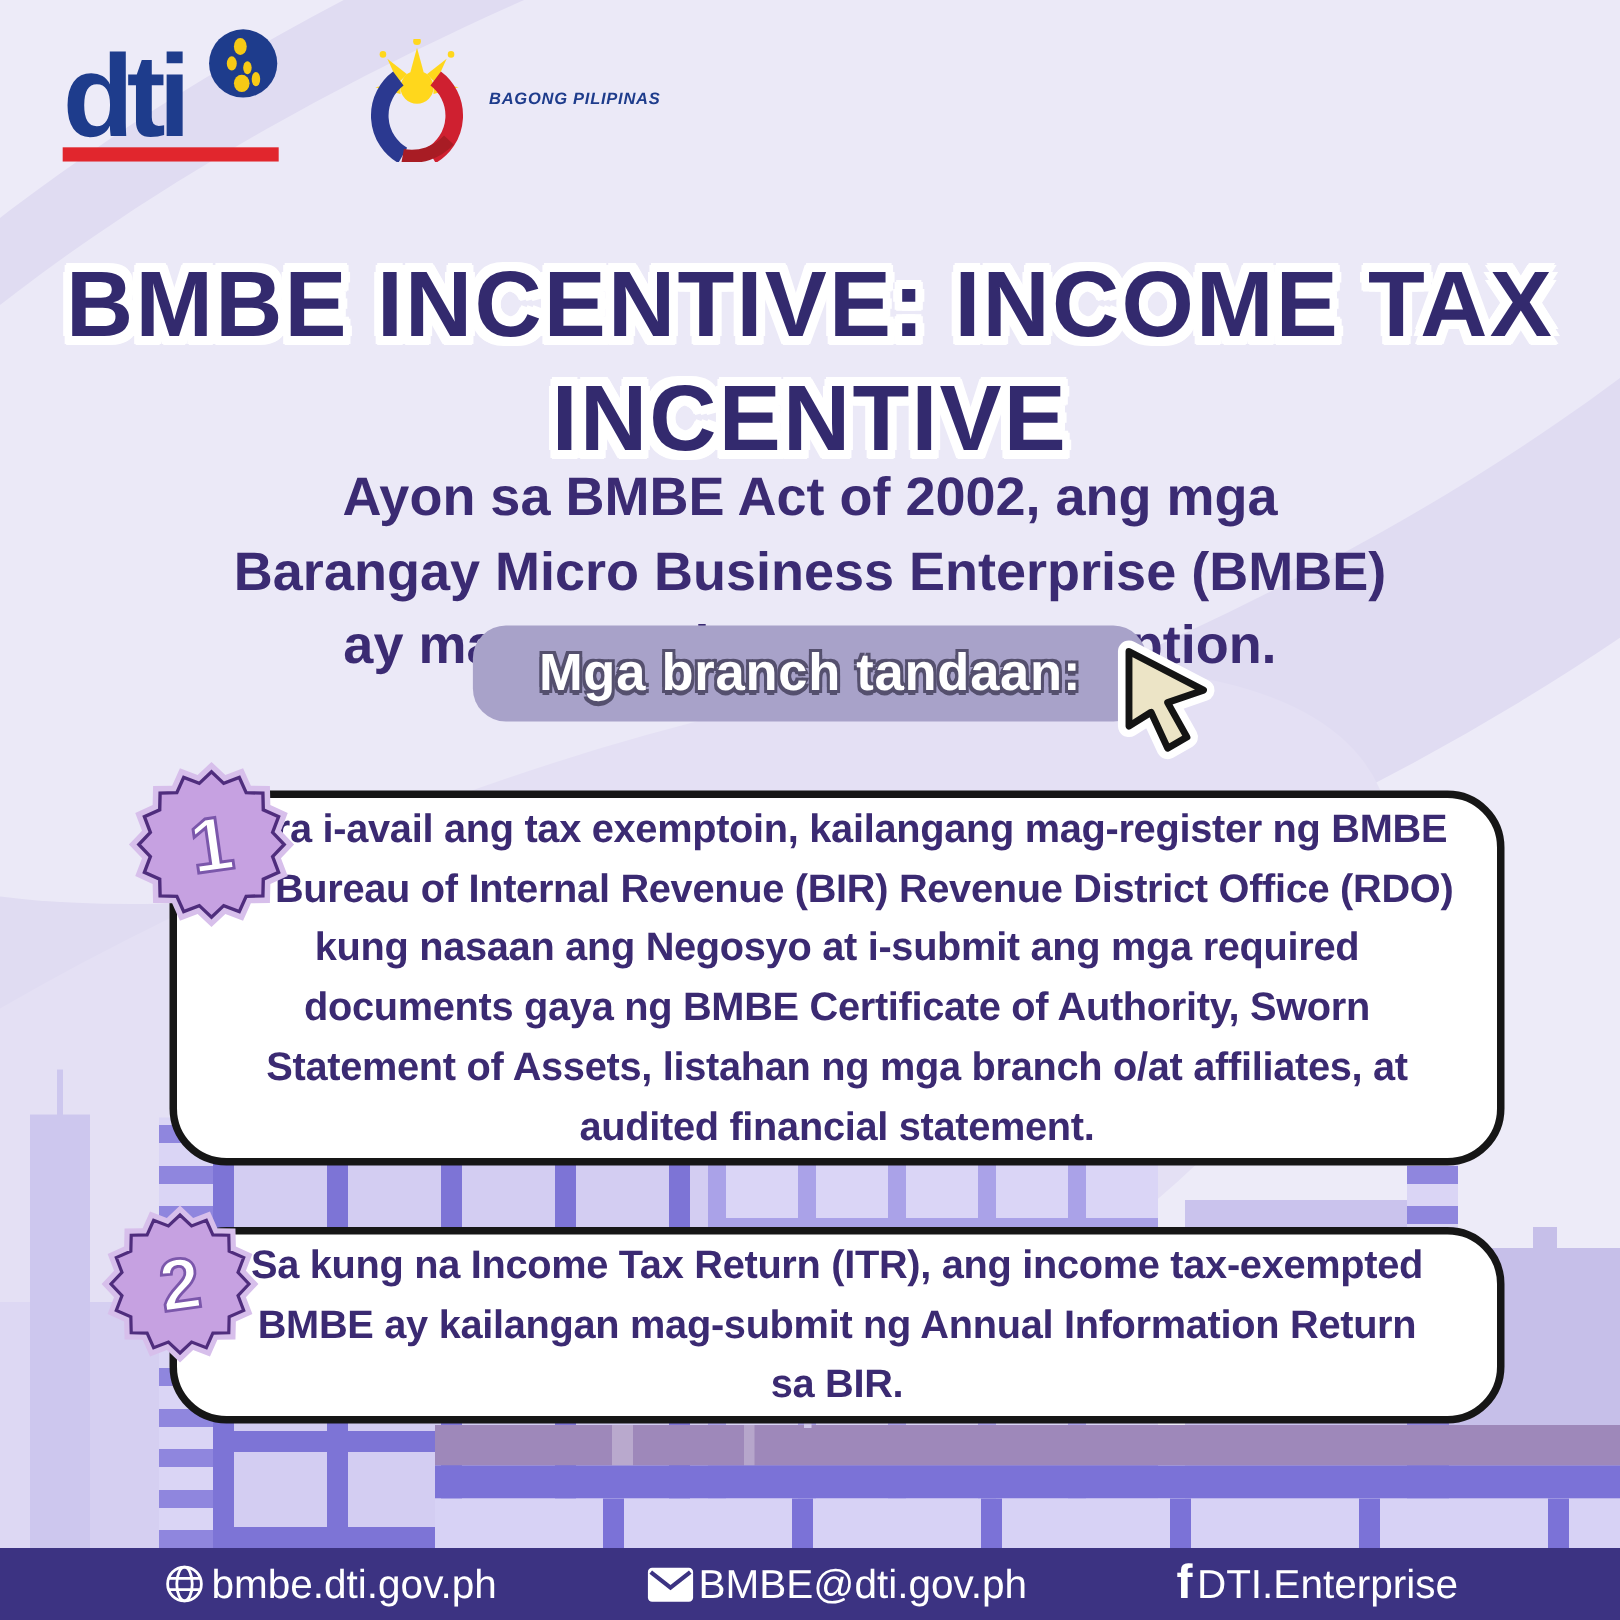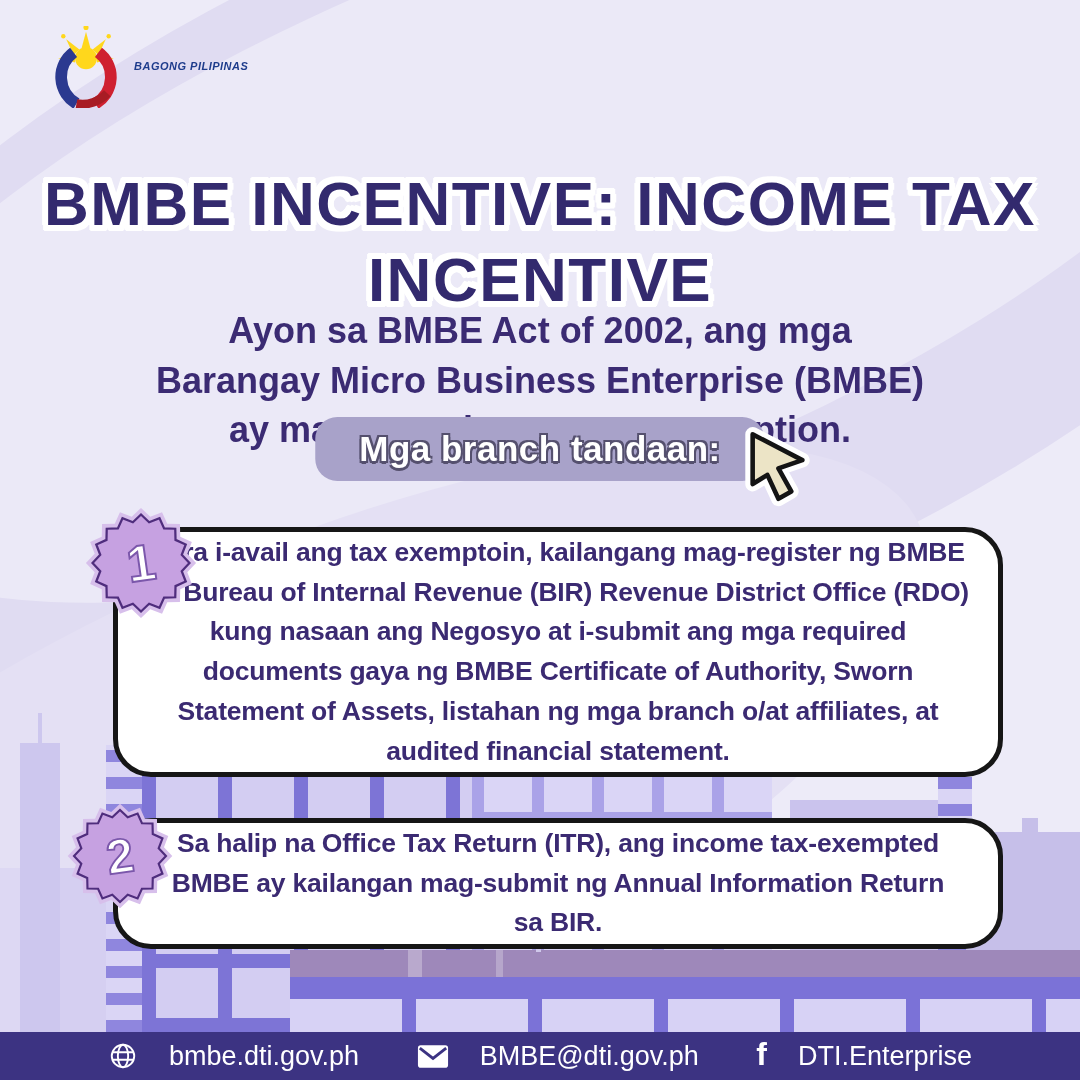--- a/index.html
+++ b/index.html
@@ -69,21 +69,21 @@
     display:flex;align-items:center;justify-content:center;text-align:center;}
   .card p{margin:0;color:#3b2a72;font-weight:bold;font-size:26.5px;line-height:1.5;letter-spacing:-0.2px;}
   .card1{top:527px;height:250px;padding:10px 26px;}
   .card2{top:818px;height:131px;padding:6px 48px;}
   .badge{position:absolute;z-index:6;}
   .badge1{left:82px;top:504px;}
   .badge2{left:64px;top:800px;}
   
   .footer{position:absolute;left:0;right:0;bottom:0;height:48px;background:#3c3382;z-index:10;
     display:flex;align-items:center;justify-content:space-between;padding:0 108px;}
-  .f-item{display:flex;align-items:center;gap:31px;color:#fff;font-size:27px;}
+  .f-item{display:flex;align-items:center;gap:3px;color:#fff;font-size:27px;}
   .fb-f{font-weight:bold;font-size:32px;line-height:1;transform:translateY(-2px);}
 </style>
 </head>
 <body>
 
 <div class="canvas">
 
   <div class="swoosh-a"></div>
   <div class="swoosh-b"></div>
   <div class="swoosh-c"></div>
@@ -105,20 +105,34 @@
   <div class="facade">
     <div class="mauve"></div>
     <div class="streak1"></div>
     <div class="streak2"></div>
     <div class="antenna"></div>
     <div class="purple"></div>
     <div class="windows"></div>
   </div>
 
   <header class="logos">
+    <div>
+      <svg width="180" height="96" viewBox="0 0 190 100">
+        <text x="4" y="76" font-family="Liberation Sans, sans-serif" font-size="82" font-weight="bold" fill="#1e3c8c" letter-spacing="-5">dti</text>
+        <circle cx="131" cy="25" r="24" fill="#1e3c8c"></circle>
+        <g fill="#f6c915">
+          <ellipse cx="129" cy="13" rx="4.5" ry="6"></ellipse>
+          <ellipse cx="123" cy="25" rx="3.5" ry="5"></ellipse>
+          <ellipse cx="134" cy="28" rx="3" ry="4.5"></ellipse>
+          <ellipse cx="130" cy="39" rx="5.5" ry="6"></ellipse>
+          <ellipse cx="140" cy="36" rx="3" ry="5"></ellipse>
+        </g>
+        <rect x="4" y="84" width="152" height="10" fill="#e1262d"></rect>
+      </svg>
+    </div>
     <div class="bp-wrap">
       <svg width="96" height="82" viewBox="0 0 130 112">
         <g fill="#ffd71c">
           <circle cx="65" cy="44" r="15"></circle>
           <polygon points="65,8 71,30 59,30"></polygon>
           <polygon points="38,18 56,32 48,40"></polygon>
           <polygon points="92,18 74,32 82,40"></polygon>
           <polygon points="27,44 50,40 50,50"></polygon>
           <polygon points="103,44 80,40 80,50"></polygon>
           <circle cx="34" cy="14" r="3"></circle>
@@ -153,21 +167,21 @@
   </section>
   <div class="badge badge1">
     <svg width="118" height="118" viewBox="0 0 120 120">
       <polygon points="116,60 107.1,69.4 111.7,81.4 99.9,86.7 99.6,99.6 86.7,99.9 81.4,111.7 69.4,107.1 60,116 50.6,107.1 38.6,111.7 33.3,99.9 20.4,99.6 20.1,86.7 8.3,81.4 12.9,69.4 4,60 12.9,50.6 8.3,38.6 20.1,33.3 20.4,20.4 33.3,20.1 38.6,8.3 50.6,12.9 60,4 69.4,12.9 81.4,8.3 86.7,20.1 99.6,20.4 99.9,33.3 111.7,38.6 107.1,50.6" fill="#d7bfeb"></polygon>
       <polygon points="116,60 107.1,69.4 111.7,81.4 99.9,86.7 99.6,99.6 86.7,99.9 81.4,111.7 69.4,107.1 60,116 50.6,107.1 38.6,111.7 33.3,99.9 20.4,99.6 20.1,86.7 8.3,81.4 12.9,69.4 4,60 12.9,50.6 8.3,38.6 20.1,33.3 20.4,20.4 33.3,20.1 38.6,8.3 50.6,12.9 60,4 69.4,12.9 81.4,8.3 86.7,20.1 99.6,20.4 99.9,33.3 111.7,38.6 107.1,50.6" fill="#c6a1e1" stroke="#4f2d7d" stroke-width="2.6" transform="translate(60 60) scale(0.88) translate(-60 -60)"></polygon>
       <text x="60" y="78" text-anchor="middle" font-family="Liberation Sans, sans-serif" font-size="52" font-weight="bold" fill="#ffffff" stroke="#7b57ab" stroke-width="2" transform="rotate(-8 60 60)">1</text>
     </svg>
   </div>
 
   <section class="card card2">
-    <p>Sa halip na Office Tax Return (ITR), ang income tax-exempted BMBE ay kailangan mag-submit ng Annual Information Return sa BIR.</p>
+    <p>Sa kung na Income Tax Return (ITR), ang income tax-exempted BMBE ay kailangan mag-submit ng Annual Information Return sa BIR.</p>
   </section>
   <div class="badge badge2">
     <svg width="112" height="112" viewBox="0 0 120 120">
       <polygon points="116,60 107.1,69.4 111.7,81.4 99.9,86.7 99.6,99.6 86.7,99.9 81.4,111.7 69.4,107.1 60,116 50.6,107.1 38.6,111.7 33.3,99.9 20.4,99.6 20.1,86.7 8.3,81.4 12.9,69.4 4,60 12.9,50.6 8.3,38.6 20.1,33.3 20.4,20.4 33.3,20.1 38.6,8.3 50.6,12.9 60,4 69.4,12.9 81.4,8.3 86.7,20.1 99.6,20.4 99.9,33.3 111.7,38.6 107.1,50.6" fill="#d7bfeb"></polygon>
       <polygon points="116,60 107.1,69.4 111.7,81.4 99.9,86.7 99.6,99.6 86.7,99.9 81.4,111.7 69.4,107.1 60,116 50.6,107.1 38.6,111.7 33.3,99.9 20.4,99.6 20.1,86.7 8.3,81.4 12.9,69.4 4,60 12.9,50.6 8.3,38.6 20.1,33.3 20.4,20.4 33.3,20.1 38.6,8.3 50.6,12.9 60,4 69.4,12.9 81.4,8.3 86.7,20.1 99.6,20.4 99.9,33.3 111.7,38.6 107.1,50.6" fill="#c6a1e1" stroke="#4f2d7d" stroke-width="2.6" transform="translate(60 60) scale(0.88) translate(-60 -60)"></polygon>
       <text x="60" y="78" text-anchor="middle" font-family="Liberation Sans, sans-serif" font-size="52" font-weight="bold" fill="#ffffff" stroke="#7b57ab" stroke-width="2" transform="rotate(-8 60 60)">2</text>
     </svg>
   </div>
 
   <footer class="footer">

